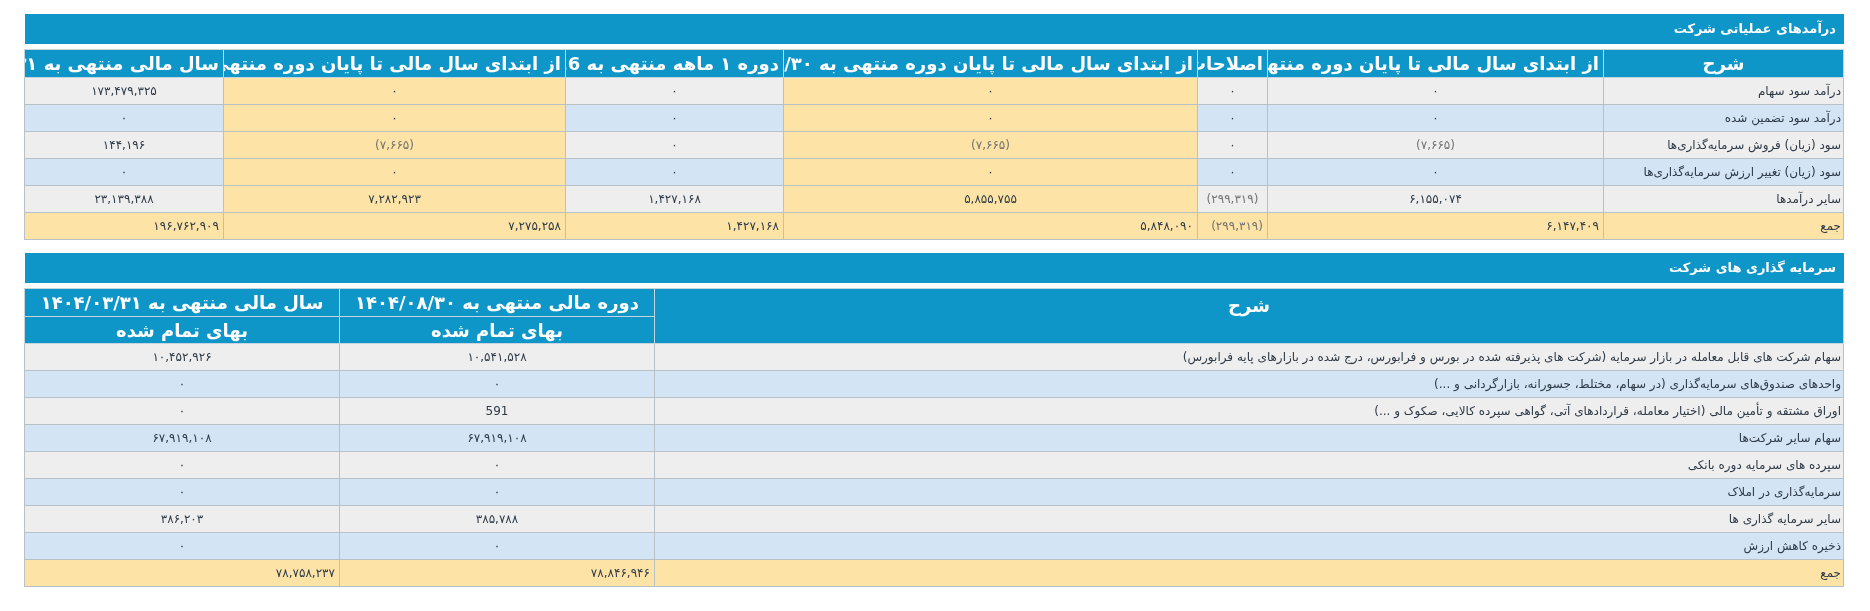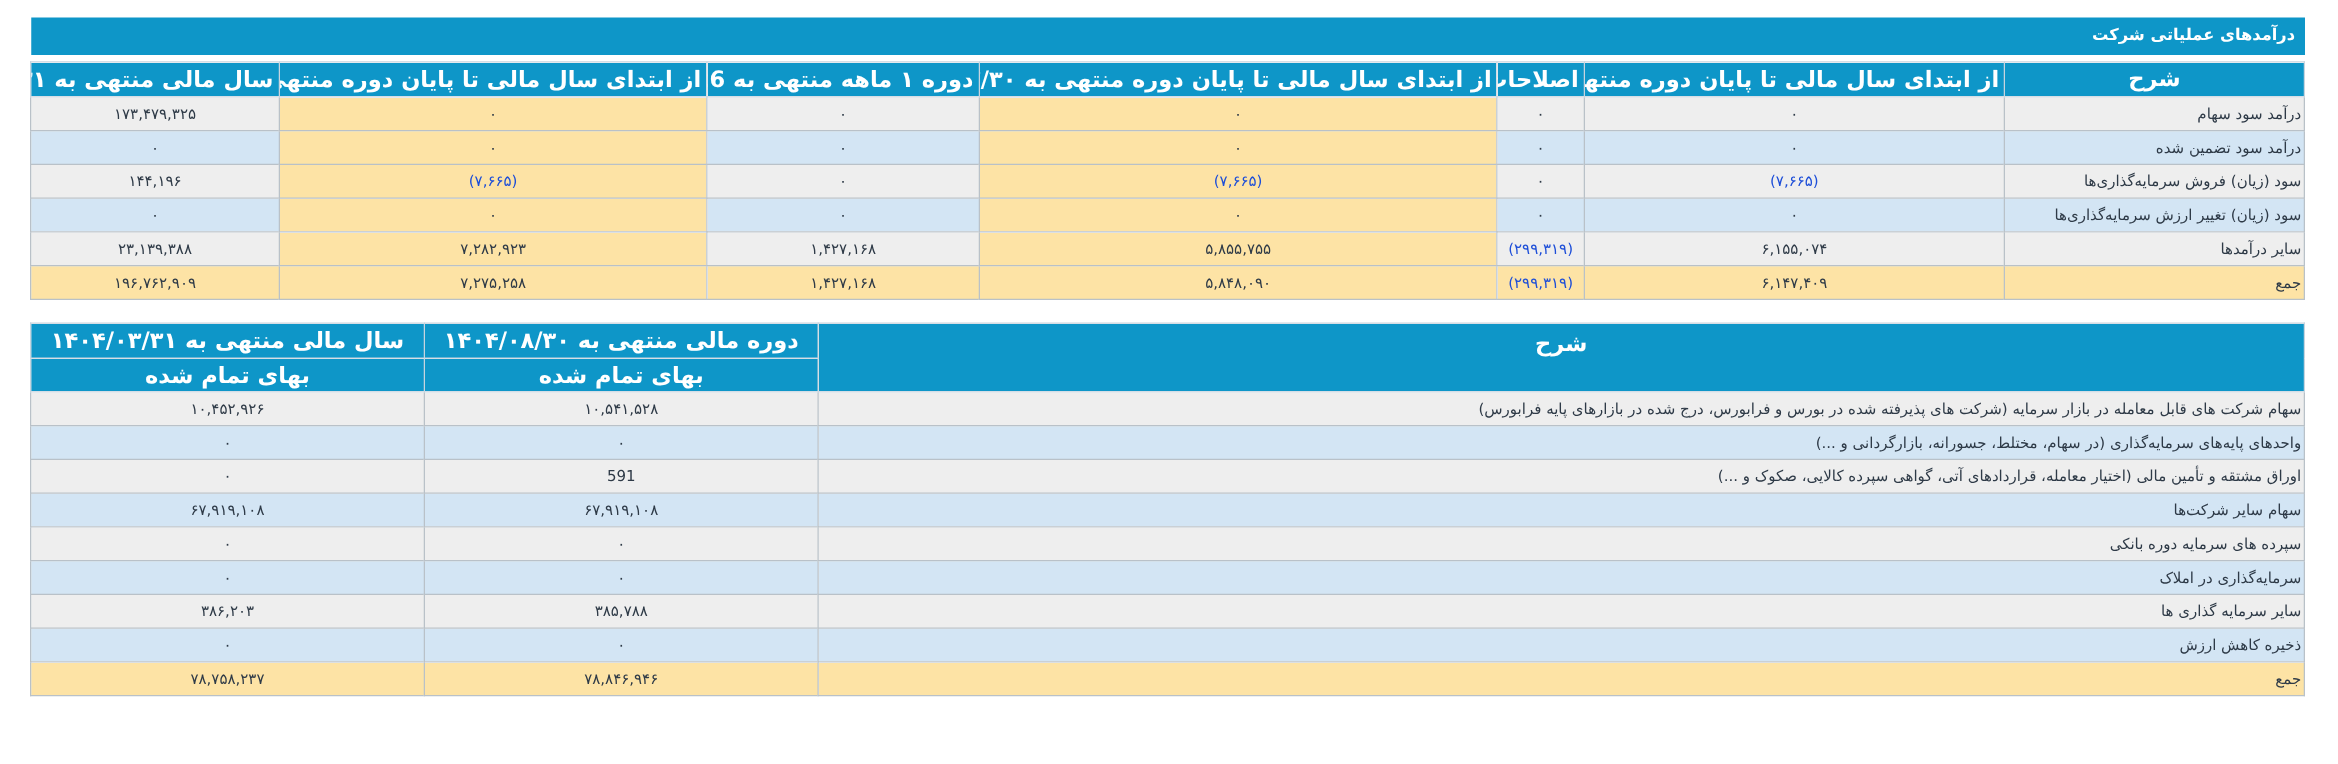--- a/index.html
+++ b/index.html
@@ -9,23 +9,23 @@
   .section-title { height:30px; line-height:30px; background:#0e96c8; color:#ffffff;
          font-weight:bold; font-size:13px; padding-right:8px; text-align:right; }
   table { border-collapse:collapse; width:100%; table-layout:fixed; margin-top:5px; direction:rtl; }
   th { background:#0e96c8; color:#ffffff; font-weight:bold; font-size:18px; height:27px;
        border:1px solid #c7d4de; padding:0 4px; text-align:center; white-space:nowrap; overflow:hidden; }
   td { font-size:12px; height:26px; border:1px solid #b9c1c8; padding:0 4px; text-align:center;
        white-space:nowrap; overflow:hidden; }
   td.desc { text-align:right; padding-right:2px;margin-top:20px; }
   tr.gray td { background:#eeeeee; }
   tr.blue td { background:#d3e5f4; }
-  tr.total td { background:#fde3a5; }
+  tr.total td { background:#fde3a5;text-align:right; }
   td.hl { background:#fde3a5 !important; }
-  .neg { color:#1d4ed8; }
+  .neg { color:#737373; }
   #t2 th.sub { height:26px;text-align:center; }
   #t2 th.desc-h { vertical-align:top; padding-top:6px; }
 </style>
 </head>
 <body>
 
 <div class="section" style="top:14px;">
   <div class="section-title">درآمدهای عملیاتی شرکت</div>
   <table id="t1">
     <colgroup>
@@ -101,20 +101,21 @@
         <td>۵,۸۴۸,۰۹۰</td>
         <td>۱,۴۲۷,۱۶۸</td>
         <td>۷,۲۷۵,۲۵۸</td>
         <td>۱۹۶,۷۶۲,۹۰۹</td>
       </tr>
     </tbody>
   </table>
 </div>
 
 <div class="section" style="top:253px;">
+  <div class="section-title">سرمایه گذاری های شرکت</div>
   <table id="t2">
     <colgroup>
       <col style="width:1189px">
         <col style="width:315px">
         <col style="width:315px">
     </colgroup>
     <thead>
       <tr>
         <th rowspan="2" class="desc-h">شرح</th>
         <th>دوره مالی منتهی به ۱۴۰۴/۰۸/۳۰</th>
@@ -125,21 +126,21 @@
         <th class="sub">بهای تمام شده</th>
       </tr>
     </thead>
     <tbody>
       <tr class="gray">
         <td class="desc">سهام شرکت های قابل معامله در بازار سرمایه (شرکت های پذیرفته شده در بورس و فرابورس، درج شده در بازارهای پایه فرابورس)</td>
         <td>۱۰,۵۴۱,۵۲۸</td>
         <td>۱۰,۴۵۲,۹۲۶</td>
       </tr>
       <tr class="blue">
-        <td class="desc">واحدهای پایه‌های سرمایه‌گذاری (در سهام، مختلط، جسورانه، بازارگردانی و ...)</td>
+        <td class="desc">واحدهای صندوق‌های سرمایه‌گذاری (در سهام، مختلط، جسورانه، بازارگردانی و ...)</td>
         <td>۰</td>
         <td>۰</td>
       </tr>
       <tr class="gray">
         <td class="desc">اوراق مشتقه و تأمین مالی (اختیار معامله، قراردادهای آتی، گواهی سپرده کالایی، صکوک و ...)</td>
         <td>591</td>
         <td>۰</td>
       </tr>
       <tr class="blue">
         <td class="desc">سهام سایر شرکت‌ها</td>

